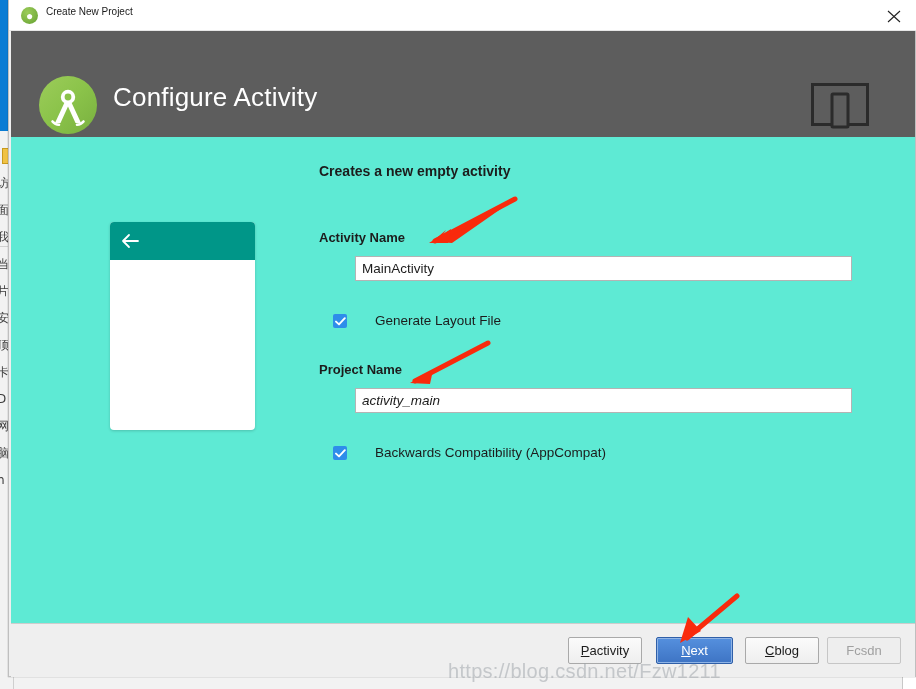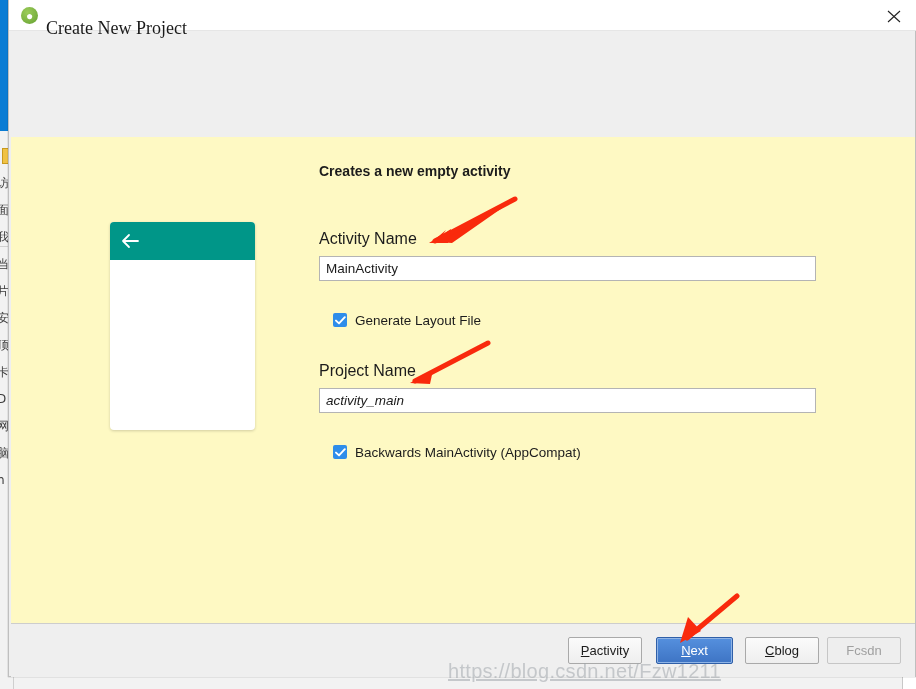--- a/index.html
+++ b/index.html
@@ -67,23 +67,23 @@
     position: absolute; left: 12px; top: 7px; width: 17px; height: 17px;
     border-radius: 50%;
     background: radial-gradient(circle at 38% 32%, #9ccc5a 0%, #7cb342 60%, #5f9c2f 100%);
     overflow: hidden;
   }
   #title-icon .glyph {
     position: absolute; left: 50%; top: 52%; transform: translate(-50%,-50%);
     font-size: 12px; color: #ffffff; line-height: 1;
   }
   #title-text {
-    position: absolute; left: 37px; top: 18px;
-    font-size: 18px; color: #1a1a1a;
-    font-family: Liberation Serif, serif;
+    position: absolute; left: 37px; top: 6px;
+    font-size: 10px; color: #1a1a1a;
+    font-family: Liberation Sans, sans-serif;
   }
   #close-btn {
     position: absolute; right: 0; top: 0; width: 46px; height: 31px;
     cursor: pointer;
   }
   #close-btn svg { position: absolute; left: 16px; top: 10px; }
 
   
   #banner {
     position: absolute; left: 2px; top: 31px; width: 904px; height: 106px;
@@ -103,21 +103,21 @@
     font-size: 26px; color: #ffffff; letter-spacing: .2px;
     font-family: "Liberation Sans", sans-serif;
   }
   #device-icon {
     position: absolute; right: 46px; top: 52px;
   }
 
   
   #body {
     position: absolute; left: 2px; top: 137px; width: 904px; height: 486px;
-    background: #fef9c3;
+    background: #5eead4;
   }
 
   
   #preview {
     position: absolute; left: 99px; top: 85px; width: 145px; height: 208px;
     background: #ffffff; border-radius: 4px;
     box-shadow: 0 1px 3px rgba(0,0,0,.18);
   }
   #preview .appbar {
     position: absolute; left: 0; top: 0; width: 145px; height: 38px;
@@ -126,31 +126,32 @@
   #preview .back-arrow { position: absolute; left: 11px; top: 11px; }
 
   
   #form { position: absolute; left: 308px; top: 0; width: 500px; }
   .section-title {
     font-size: 14px; font-weight: bold; color: #1c1c1c;
     position: absolute;
   }
   .field-label {
     position: absolute;
-    font-size: 16px; font-weight: normal; color: #1c1c1c;
+    font-size: 13px; font-weight: bold; color: #1c1c1c;
   }
   .text-input {
     position: absolute; width: 497px; height: 25px;
     background: #ffffff; border: 1px solid #b4b4b4;
     font-size: 13.5px; color: #1c1c1c;
     padding: 0 6px; line-height: 23px;
     font-family: "Liberation Sans", sans-serif;
     outline: none;
-  }
-  .cb-row { position: absolute; display: flex; align-items: flex-start; }
+    margin-left: 36px;
+  }
+  .cb-row { position: absolute; display: flex; align-items: flex-end; gap: 20px; }
   .cb-box {
     width: 14px; height: 14px; background: #2e8dea;
     border-radius: 2px; position: relative; flex: 0 0 auto;
   }
   .cb-box svg { position: absolute; left: 2px; top: 3px; }
   .cb-label {
     margin-left: 8px; font-size: 13.5px; color: #1c1c1c;
     font-family: "Liberation Sans", sans-serif;
   }
 
@@ -179,21 +180,21 @@
   .btn.disabled .mn { text-decoration: none; }
 
   
   .arrow { position: absolute; pointer-events: none; }
 
   
   #watermark {
     position: absolute; left: 448px; top: 660px;
     font-size: 20px; color: rgba(160,166,172,.55);
     font-family: "Liberation Sans", sans-serif;
-    white-space: nowrap; pointer-events: none; letter-spacing: .3px; text-decoration: underline;
+    white-space: nowrap; pointer-events: none; letter-spacing: .3px;
   }
 </style>
 </head>
 <body>
 
 <div id="bg-ide">
   <div class="bg-left-strip">
     <div class="bg-left-blue"></div>
     <div class="bg-left-tabmark"></div>
     <div class="bg-left-divider"></div>
@@ -229,20 +230,39 @@
       <span class="glyph">●</span>
     </div>
     <div id="title-text">Create New Project</div>
     <div id="close-btn">
       <svg width="14" height="13" viewBox="0 0 14 13">
         <path d="M1 1 L13 12 M13 1 L1 12" stroke="#222" stroke-width="1.1" fill="none"></path>
       </svg>
     </div>
   </div>
 
+  <div id="banner">
+    <div id="logo">
+      <div class="circle"></div>
+      <svg class="compass" width="58" height="58" viewBox="0 0 58 58">
+        <circle cx="29" cy="21" r="7.2" fill="#ffffff"></circle>
+        <circle cx="29" cy="21" r="3.4" fill="#8bc34a"></circle>
+        <path d="M26.2 25 L16 47 L21.5 47 L29 30.5 L36.5 47 L42 47 L31.8 25 Z" fill="#ffffff"></path>
+        <path d="M13.5 45.5 q2.5 3.2 6.5 3.2" stroke="#ffffff" stroke-width="2.6" fill="none" stroke-linecap="round"></path>
+        <path d="M44.5 45.5 q-2.5 3.2 -6.5 3.2" stroke="#ffffff" stroke-width="2.6" fill="none" stroke-linecap="round"></path>
+      </svg>
+    </div>
+    <div id="banner-title">Configure Activity</div>
+    <div id="device-icon">
+      <svg width="58" height="46" viewBox="0 0 58 46">
+        <rect x="1.5" y="1.5" width="55" height="40" fill="none" stroke="#2b2b2b" stroke-width="3"></rect>
+        <rect x="21" y="11" width="16" height="33" fill="#5d5d5d" stroke="#2b2b2b" stroke-width="3" rx="1"></rect>
+      </svg>
+    </div>
+  </div>
 
   <div id="body">
 
     <div id="preview">
       <div class="appbar">
         <svg class="back-arrow" width="18" height="16" viewBox="0 0 18 16">
           <path d="M17 8 L2 8 M8 2 L2 8 L8 14" stroke="#ffffff" stroke-width="1.8" fill="none" stroke-linecap="round" stroke-linejoin="round"></path>
         </svg>
       </div>
     </div>
@@ -265,21 +285,21 @@
 
       <div class="field-label" style="left:0; top:225px">Project Name</div>
       <input class="text-input" style="left: 0px; top: 251px; font-style: italic;" type="text" value="activity_main">
 
       <div class="cb-row" style="left:14px; top:308px">
         <span class="cb-box">
           <svg width="11" height="9" viewBox="0 0 11 9">
             <path d="M1 4.6 L4 7.4 L9.8 1.2" stroke="#ffffff" stroke-width="1.9" fill="none" stroke-linecap="round" stroke-linejoin="round"></path>
           </svg>
         </span>
-        <span class="cb-label">Backwards MainActivity (AppCompat)</span>
+        <span class="cb-label">Backwards Compatibility (AppCompat)</span>
       </div>
 
     </div>
   </div>
 
   <div id="footer">
     <div class="btn" style="left:557px; width:74px">
       <span class="mn">P</span>
         <span>activity</span>
     </div>

